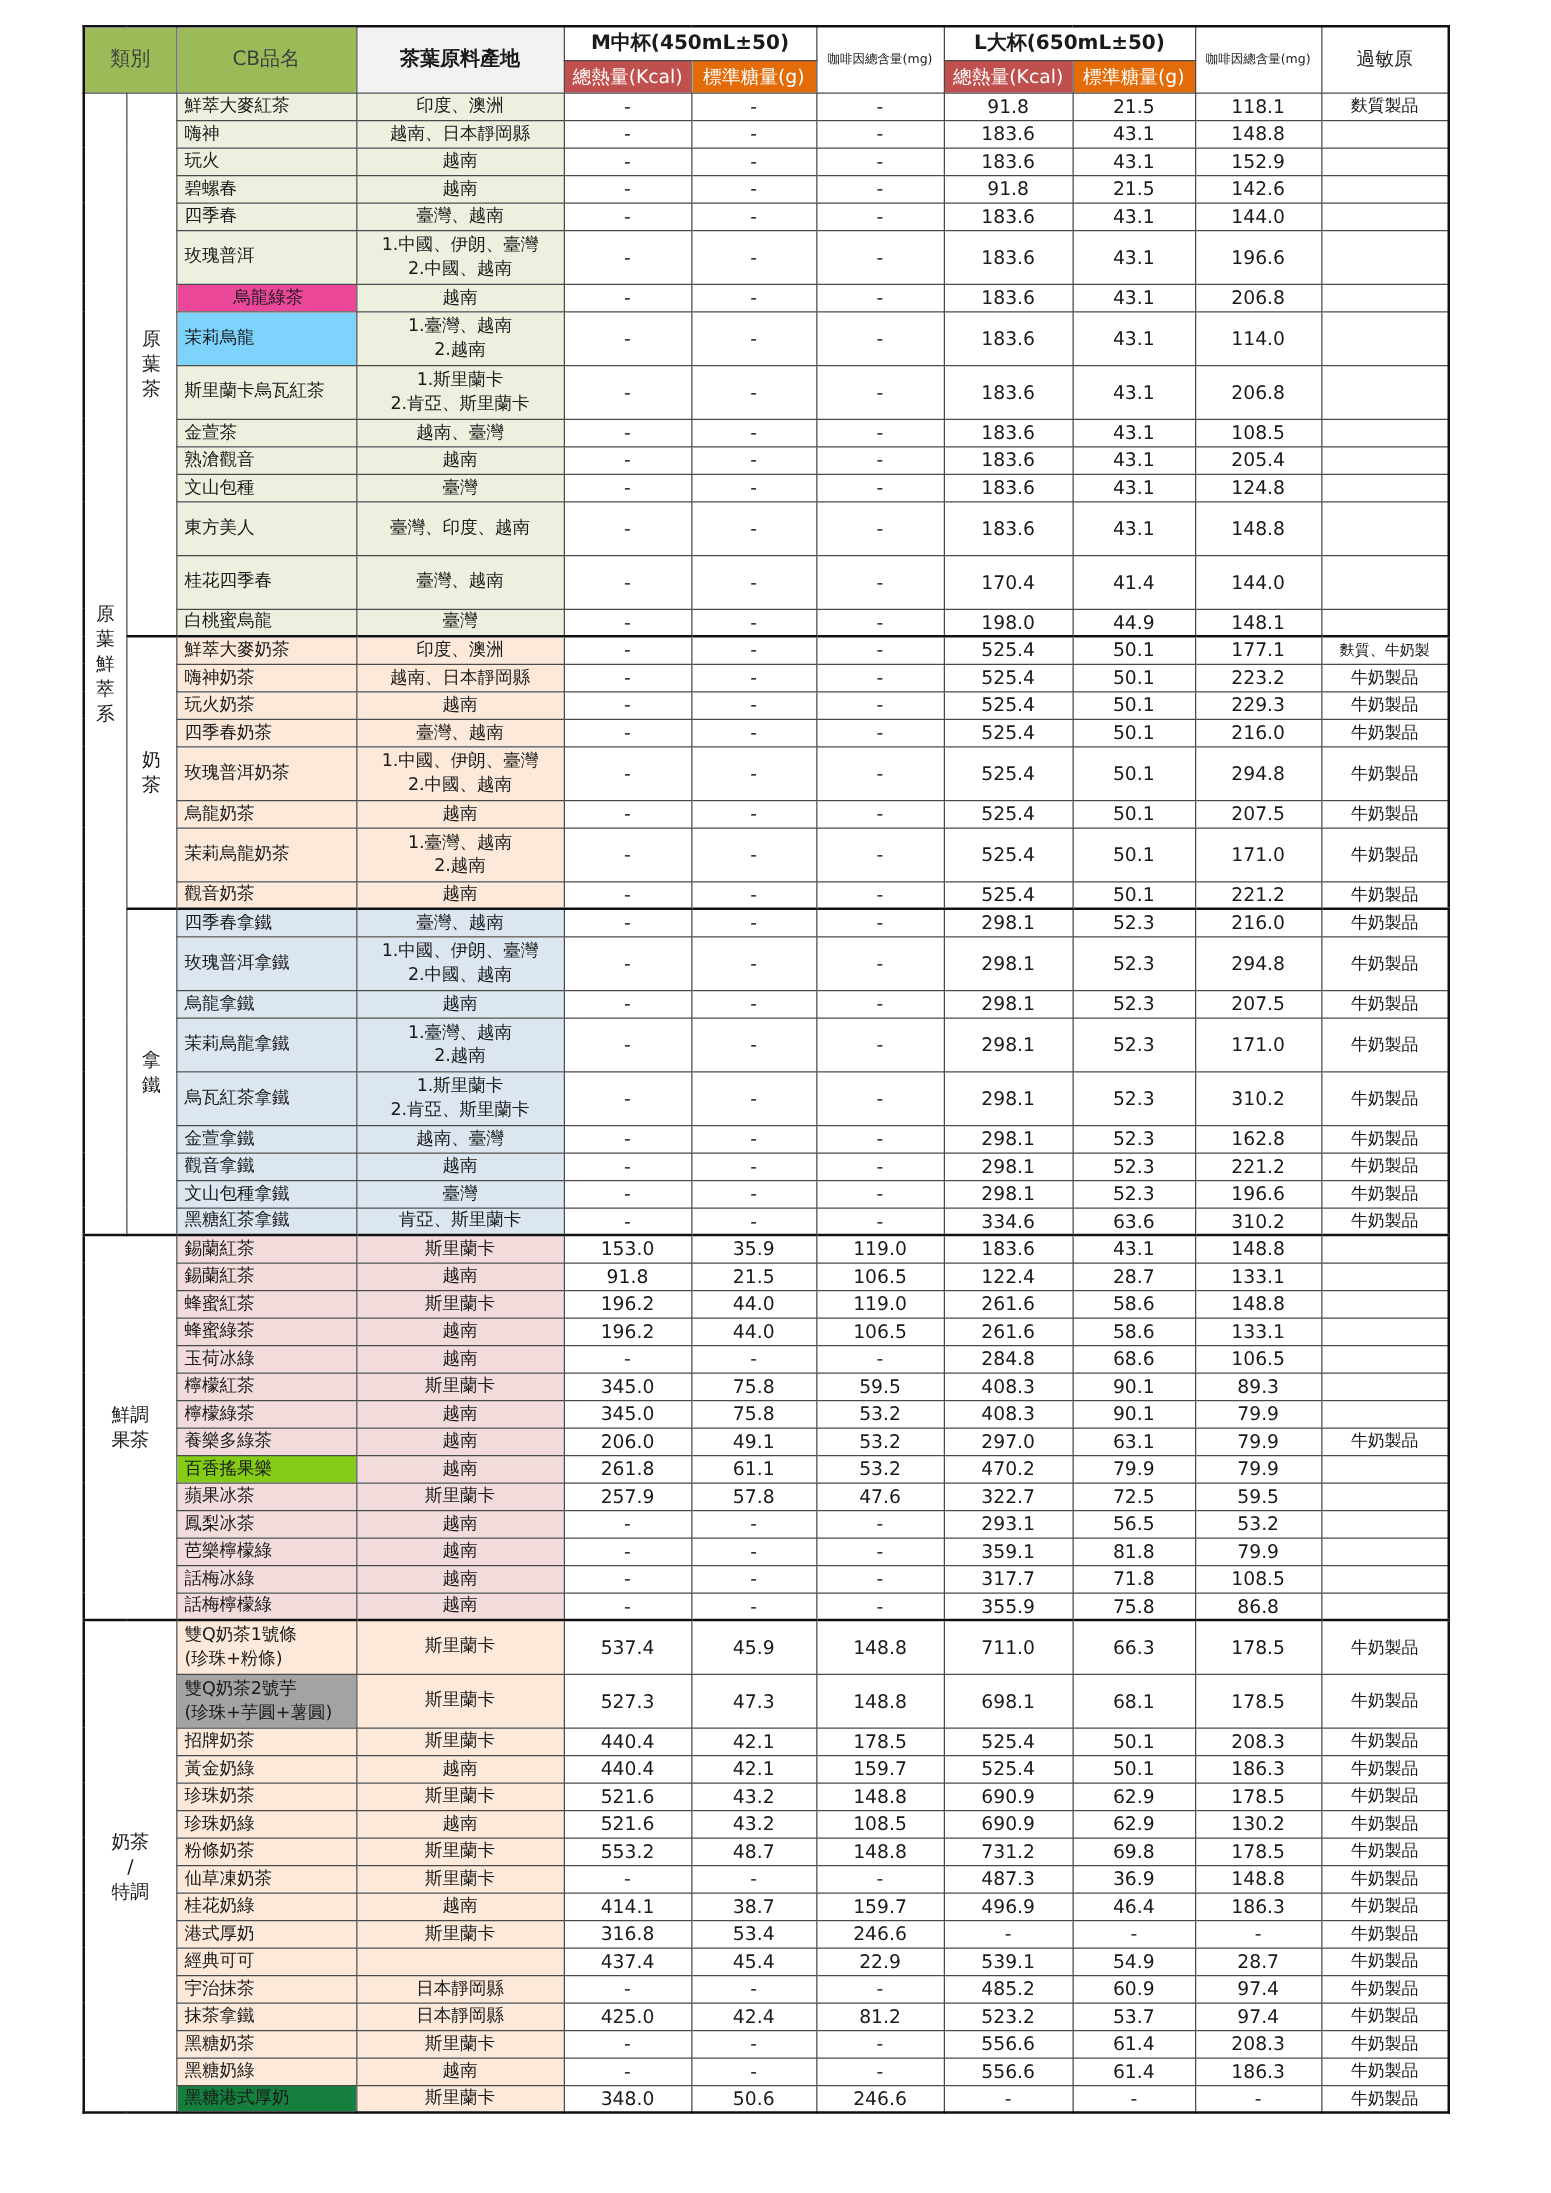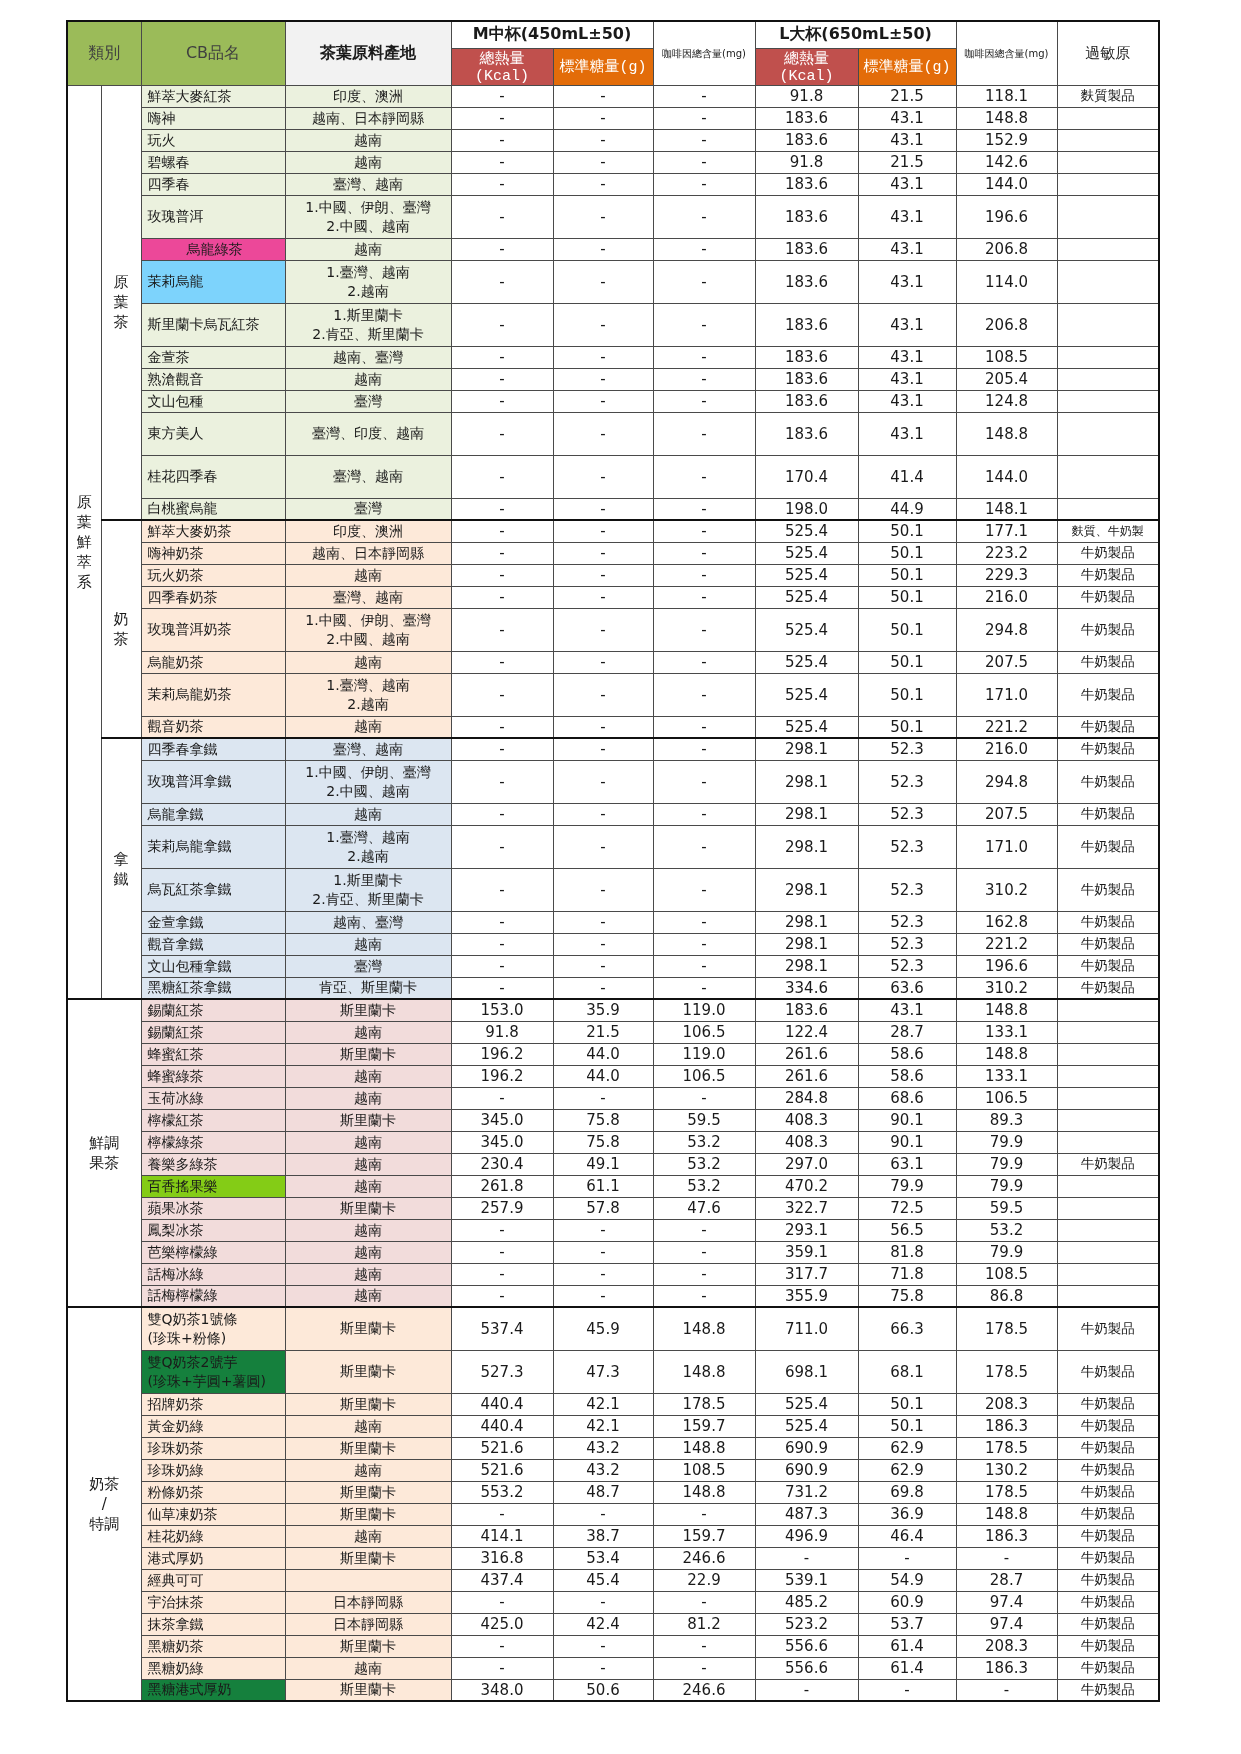--- a/index.html
+++ b/index.html
@@ -9,21 +9,21 @@
   td,th{border:1px solid #4a4a4a;padding:0 3px;vertical-align:middle;overflow:hidden;}
   thead th{font-weight:normal;}
   .h-green{background:#9BBB59;color:#3f3f3f;font-size:16px;}
   .h-origin{background:#F2F2F2;font-weight:bold;font-size:16px;}
   .h-size{background:#fff;font-weight:bold;font-size:16px;}
   .h-caf{background:#fff;font-size:10px;line-height:19px;}
   .h-allergen{background:#fff;font-size:15px;}
   .h-kcal{background:#C0504D;color:#fff;font-size:15px;}
   .h-sugar{background:#E36C09;color:#fff;font-size:15px;}
   tr.hr1{height:27px;}
-  tr.hr2{height:26px;font-family:Liberation Mono, monospace;}
+  tr.hr2{height:26px;}
   tbody tr{height:22px;}
   tbody tr.tall{height:43px;}
   tbody tr.sec-top>td{border-top:2px solid #111;}
   td.cat{background:#fff;text-align:center;font-size:15px;}
   td.cat div{line-height:20px;}
   td.name-cell{text-align:left;font-size:14px;padding-left:6px;}
   td.name-cell div{line-height:19px;white-space:nowrap;}
   td.origin-cell{text-align:center;font-size:14px;}
   td.origin-cell div{line-height:19px;white-space:nowrap;}
   td.num-cell{background:#fff;text-align:center;font-size:15px;}
@@ -684,21 +684,21 @@
           <td class="num-cell">79.9</td>
           <td class="allergen-cell"></td>
         </tr>
         <tr>
           <td class="name-cell" style="background: rgb(242, 220, 219);">
             <div>養樂多綠茶</div>
           </td>
           <td class="origin-cell" style="background: rgb(242, 220, 219);">
             <div>越南</div>
           </td>
-          <td class="num-cell">230.4</td>
+          <td class="num-cell">206.0</td>
           <td class="num-cell">49.1</td>
           <td class="num-cell">53.2</td>
           <td class="num-cell">297.0</td>
           <td class="num-cell">63.1</td>
           <td class="num-cell">79.9</td>
           <td class="allergen-cell">牛奶製品</td>
         </tr>
         <tr>
           <td class="name-cell" style="background: #84cc16;">
             <div>百香搖果樂</div>
@@ -804,21 +804,21 @@
           </td>
           <td class="num-cell">537.4</td>
           <td class="num-cell">45.9</td>
           <td class="num-cell">148.8</td>
           <td class="num-cell">711.0</td>
           <td class="num-cell">66.3</td>
           <td class="num-cell">178.5</td>
           <td class="allergen-cell">牛奶製品</td>
         </tr>
         <tr class="tall">
-          <td class="name-cell" style="background: #15803d;">
+          <td class="name-cell" style="background: #a3a3a3;">
             <div>雙Q奶茶2號芋</div>
             <div>(珍珠+芋圓+薯圓)</div>
           </td>
           <td class="origin-cell" style="background: rgb(253, 233, 217);">
             <div>斯里蘭卡</div>
           </td>
           <td class="num-cell">527.3</td>
           <td class="num-cell">47.3</td>
           <td class="num-cell">148.8</td>
           <td class="num-cell">698.1</td>

